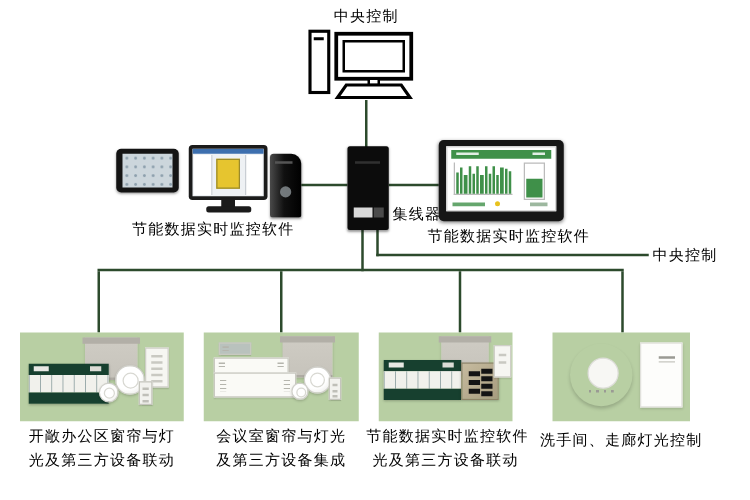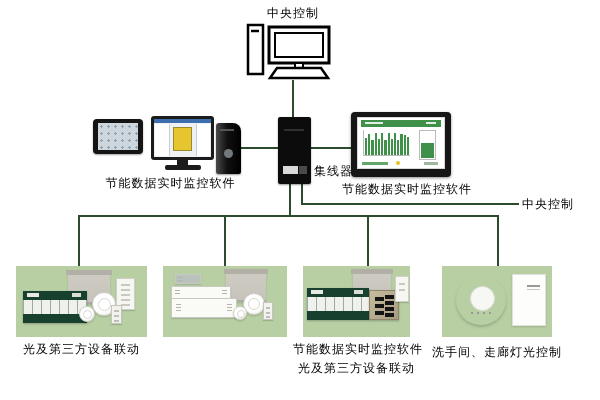--- a/index.html
+++ b/index.html
@@ -185,20 +185,21 @@
         <i style="top:20px"></i>
         <i style="top:25px"></i>
     </div>
     <div class="pico" style="left:95px;top:39px;width:11px;height:19px;">
       <i style="top:4px"></i>
         <i style="top:9px"></i>
         <i style="top:14px"></i>
     </div>
   </div>
   <div class="zlbl" style="left:16px;top:340px;width:131px;">
+    <div>开敞办公区窗帘与灯</div>
     <div>光及第三方设备联动</div>
   </div>
 
   <div class="zone" style="left:163px;width:124px;">
     <div class="shade" style="left:63px;top:3px;width:40px;height:33px;">
         <i></i>
         <b></b>
       </div>
     <div class="proc" style="left:12px;top:8px;width:26px;height:10px;background:#b9c2bd;">
         <i style="left:2px"></i>
@@ -215,20 +216,24 @@
         <i></i>
       </div>
     <div class="ring" style="left:70px;top:40px;width:14px;height:14px;">
         <i></i>
       </div>
     <div class="pico" style="left:100px;top:36px;width:10px;height:18px;">
       <i style="top:4px"></i>
         <i style="top:9px"></i>
         <i style="top:13px"></i>
     </div>
+  </div>
+  <div class="zlbl" style="left:163px;top:340px;width:124px;">
+    <div>会议室窗帘与灯光</div>
+    <div>及第三方设备集成</div>
   </div>
 
   <div class="zone" style="left:303px;width:107px;">
     <div class="shade" style="left:50px;top:3px;width:38px;height:31px;">
         <i></i>
         <b></b>
       </div>
     <div class="din" style="left:4px;top:22px;width:62px;height:32px;">
       <div class="t">
           <div class="w1"></div>

